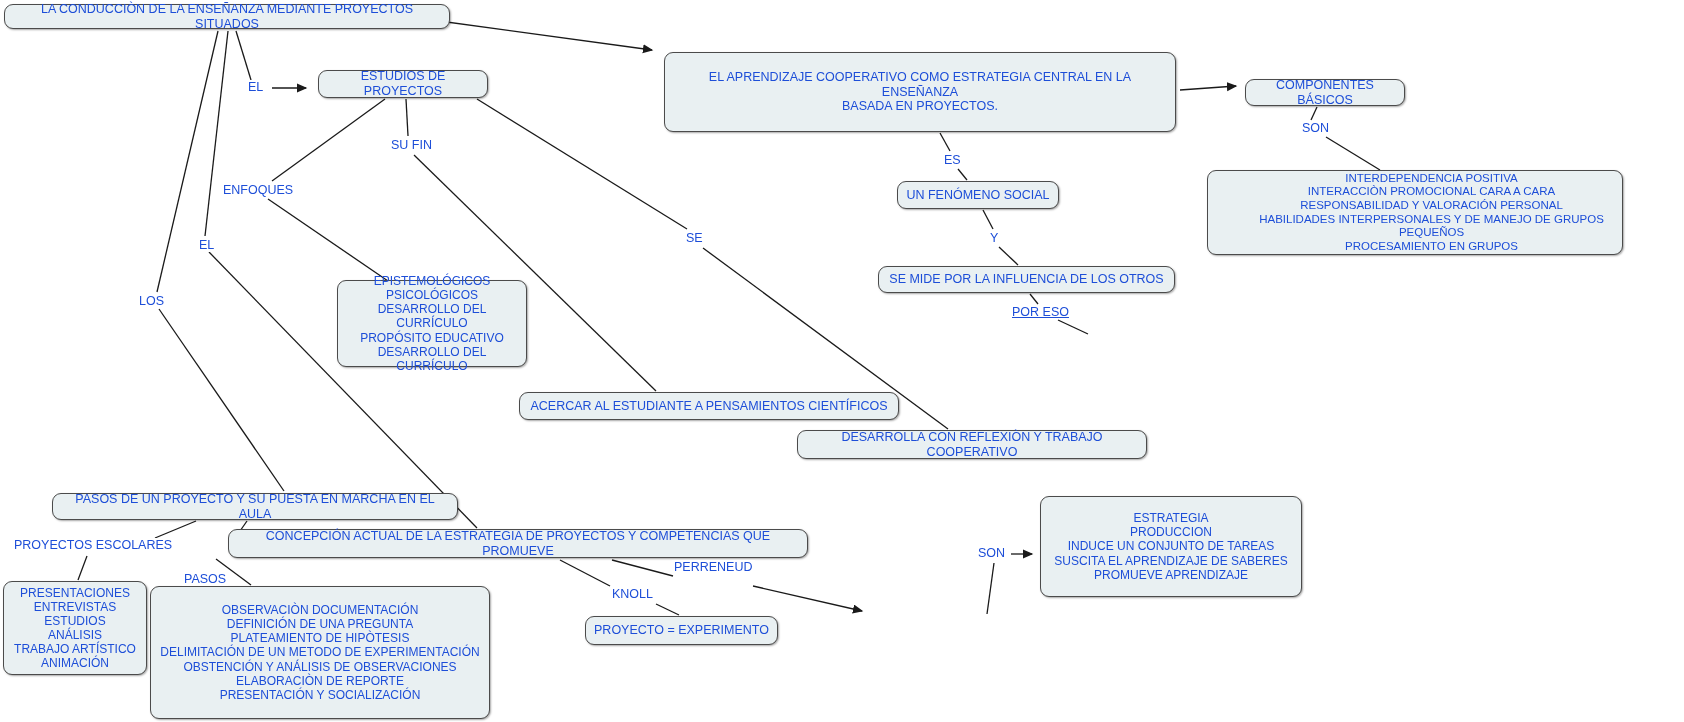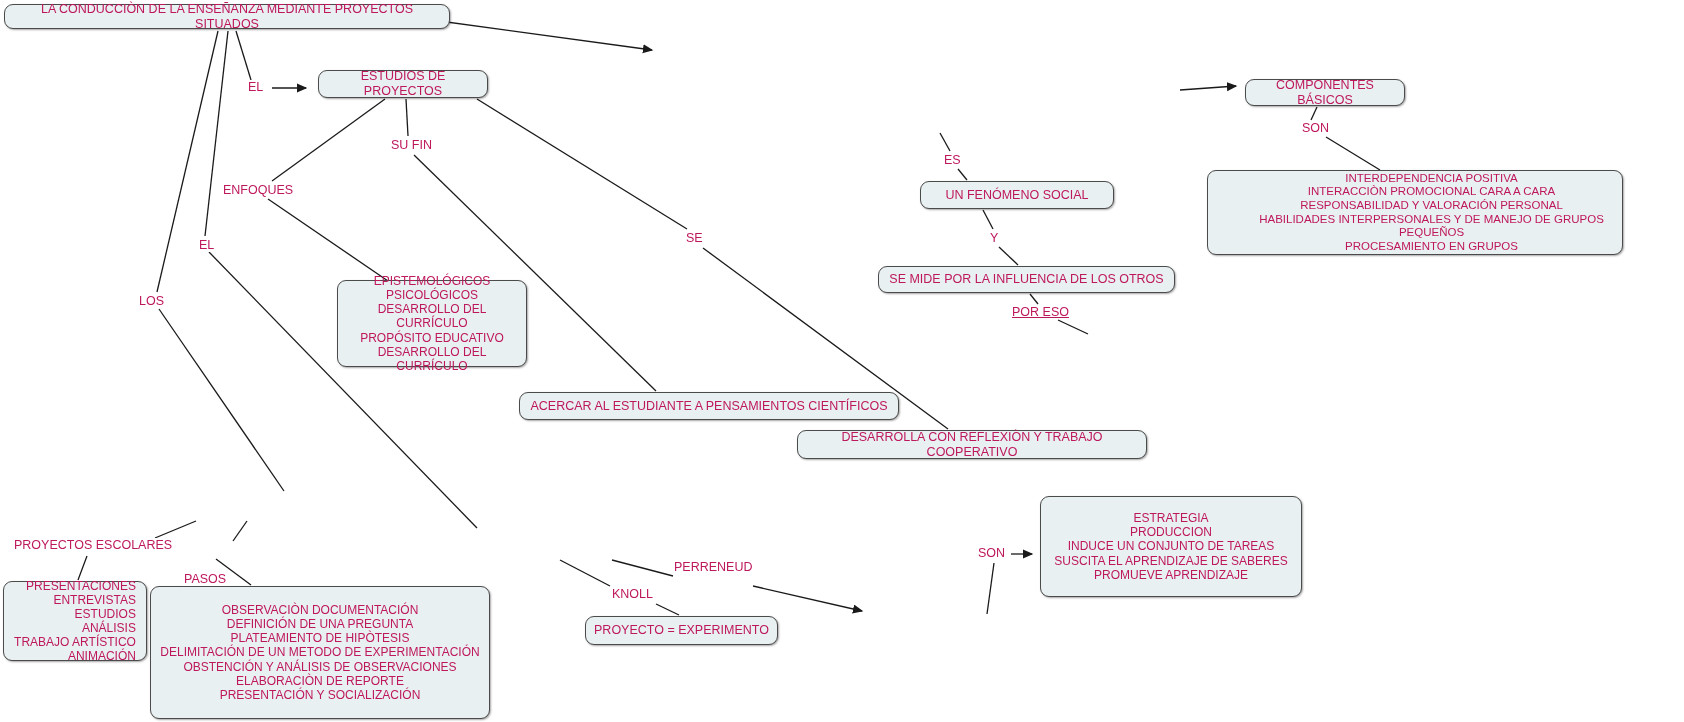--- a/index.html
+++ b/index.html
@@ -1,21 +1,21 @@
 <!DOCTYPE html>
 <html><head>
 <meta charset="utf-8">
 <style>
   html,body{margin:0;padding:0;background:#ffffff;}
   #canvas{
     position:relative;
     width:1684px;height:722px;
     background:#ffffff;
     font-family:"Liberation Sans", sans-serif;
-    color:#be185d;
+    color:#1d4ed8;
     overflow:hidden;
   }
   #wires{position:absolute;left:0;top:0;width:1684px;height:722px;}
   .node{
     position:absolute;
     box-sizing:border-box;
     display:flex;align-items:center;justify-content:center;
     text-align:center;
     background:#e9f0f2;
     border:1.4px solid #4b4b4b;
@@ -91,47 +91,51 @@
 
       <line x1="987" y1="614" x2="994" y2="563"></line>
       <line x1="1011" y1="554" x2="1032" y2="554" marker-end="url(#arrow)"></line>
     </g>
   </svg>
 
   <div class="node" style="left:4px;top:4px;width:446px;height:25px;">LA CONDUCCIÒN DE LA ENSEÑANZA MEDIANTE PROYECTOS SITUADOS</div>
 
   <div class="node" style="left:318px;top:70px;width:170px;height:28px;">ESTUDIOS DE PROYECTOS</div>
 
+  <div class="node" style="left:664px;top:52px;width:512px;height:80px;">EL APRENDIZAJE COOPERATIVO COMO ESTRATEGIA CENTRAL EN LA ENSEÑANZA
+BASADA EN PROYECTOS.</div>
 
   <div class="node" style="left:1245px;top:79px;width:160px;height:27px;">COMPONENTES BÁSICOS</div>
 
   <div class="node list tight" style="left:1207px;top:170px;width:416px;height:85px;padding-left:39px;">INTERDEPENDENCIA POSITIVA
 INTERACCIÒN PROMOCIONAL CARA A CARA
 RESPONSABILIDAD Y VALORACIÓN PERSONAL
 HABILIDADES INTERPERSONALES Y DE MANEJO DE GRUPOS PEQUEÑOS
 PROCESAMIENTO EN GRUPOS</div>
 
-  <div class="node" style="left:920px;top:181px;width:194px;height:28px;">UN FENÓMENO SOCIAL</div>
+  <div class="node" style="left:897px;top:181px;width:162px;height:28px;">UN FENÓMENO SOCIAL</div>
 
   <div class="node" style="left:878px;top:266px;width:297px;height:27px;">SE MIDE POR LA INFLUENCIA DE LOS OTROS</div>
 
 
   <div class="node list" style="left:337px;top:280px;width:190px;height:87px;">EPISTEMOLÓGICOS
 PSICOLÓGICOS
 DESARROLLO DEL CURRÍCULO
 PROPÓSITO EDUCATIVO
 DESARROLLO DEL CURRÍCULO</div>
 
   <div class="node" style="left:519px;top:392px;width:380px;height:28px;">ACERCAR AL ESTUDIANTE A PENSAMIENTOS CIENTÍFICOS</div>
 
   <div class="node" style="left:797px;top:430px;width:350px;height:29px;">DESARROLLA CON REFLEXIÒN Y TRABAJO COOPERATIVO</div>
 
+  <div class="node" style="left:52px;top:493px;width:406px;height:27px;">PASOS DE UN PROYECTO Y SU PUESTA EN MARCHA EN EL AULA</div>
 
+  <div class="node" style="left:228px;top:529px;width:580px;height:29px;">CONCEPCIÓN ACTUAL DE LA ESTRATEGIA DE PROYECTOS Y COMPETENCIAS QUE PROMUEVE</div>
 
-  <div class="node list" style="left:3px;top:581px;width:144px;height:80px;text-align:right;">PRESENTACIONES
+  <div class="node list" style="left:3px;top:581px;width:144px;height:94px;">PRESENTACIONES
 ENTREVISTAS
 ESTUDIOS
 ANÁLISIS
 TRABAJO ARTÍSTICO
 ANIMACIÓN</div>
 
   <div class="node list" style="left:150px;top:586px;width:340px;height:133px;">OBSERVACIÒN DOCUMENTACIÓN
 DEFINICIÓN DE UNA PREGUNTA
 PLATEAMIENTO DE HIPÒTESIS
 DELIMITACIÓN DE UN METODO DE EXPERIMENTACIÓN

